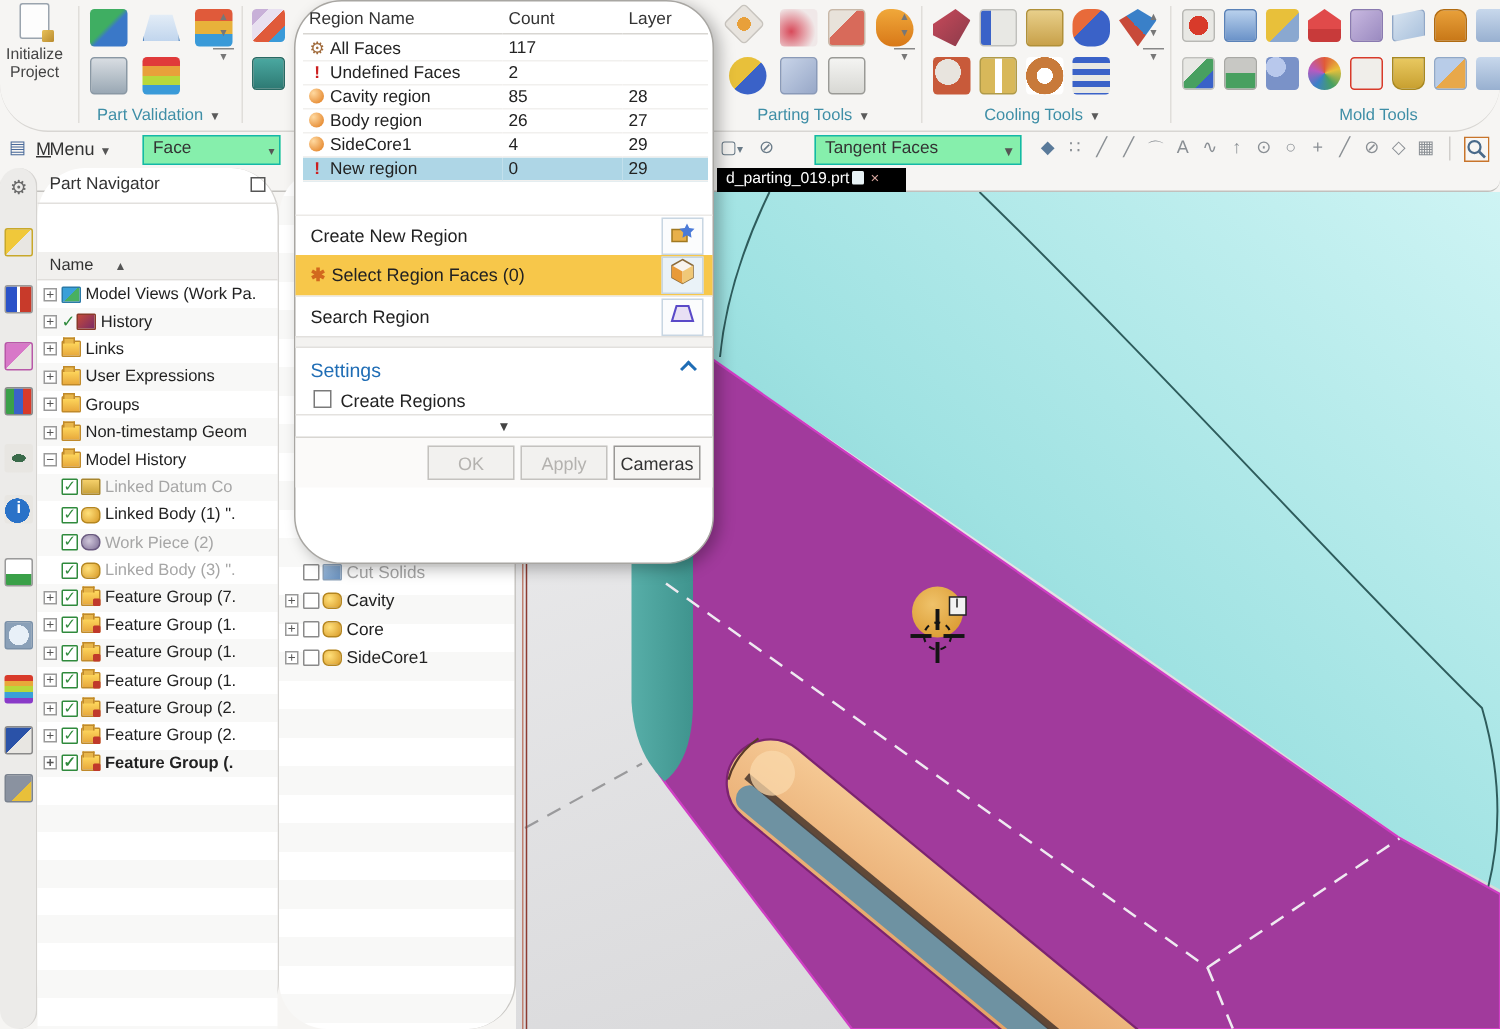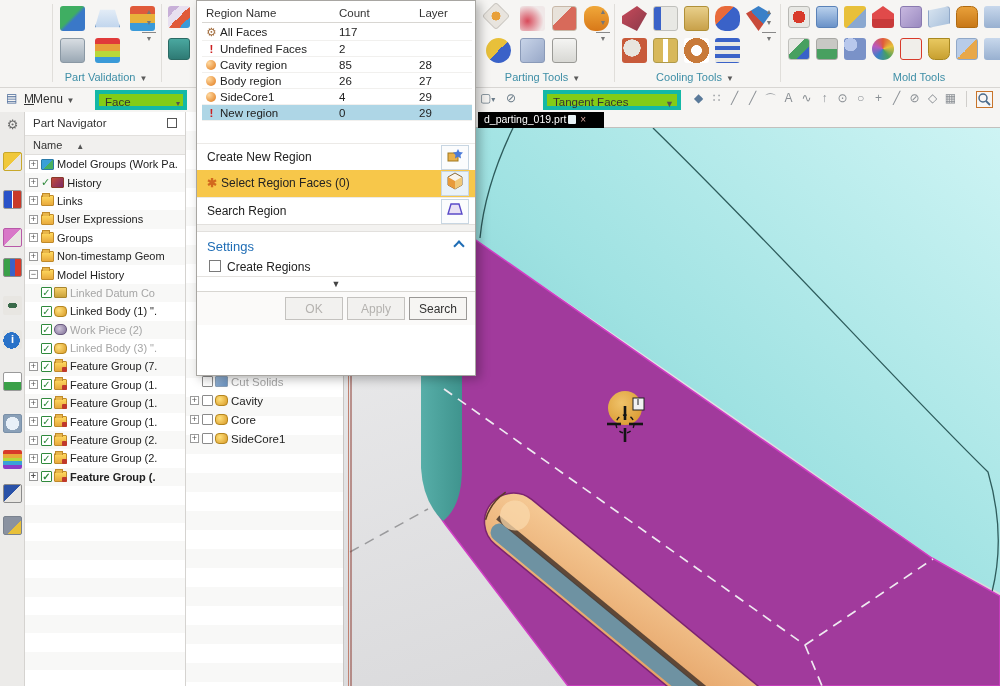--- a/index.html
+++ b/index.html
@@ -1,52 +1,52 @@
 <!DOCTYPE html>
 <html><head>
 <meta charset="utf-8">
 <style>
   * { margin:0; padding:0; box-sizing:border-box; }
   html,body { width:1000px; height:686px; overflow:hidden; font-family:"Liberation Sans", sans-serif; background:#f6f5f3; }
-  .abs { position:absolute; }
+  .abs { position:absolute;border-radius:32px; }
   #stage { position:relative; width:1000px; height:686px; background:#f6f5f3; }
 
   
   #ribbon { left:0; top:0; width:1000px; height:88px; background:#f6f5f3; border-bottom:1px solid #d8d6d3; }
   .grp-label { position:absolute; bottom:4px; font-size:11px; color:#3e8ea6; text-align:center; white-space:nowrap; }
   .grp-label .dd { color:#5a5a5a; font-size:8px; margin-left:4px; }
   .vsep { position:absolute; top:4px; height:78px; width:1px; background:#e0deda; }
   .t { position:absolute; width:25px; height:25px; border-radius:3px; }
   .t2 { width:22px; height:22px; }
   .scrollcol { position:absolute; width:14px; font-size:7px; color:#777; text-align:center; line-height:11px; }
   .scrollcol .bar { border-top:1px solid #888; margin-top:4px; }
   #init-proj { left:4px; top:4px; width:46px; height:78px; text-align:center; font-size:10.5px; color:#444; cursor:default; }
   .docicon { width:20px; height:24px; margin:2px auto 4px; background:#fdfdfd; border:1px solid #9aa4ae; border-radius:2px; position:relative; }
   .docicon::after{ content:""; position:absolute; right:-4px; bottom:-3px; width:8px; height:8px; background:linear-gradient(135deg,#e8c15a,#b98b2e); border-radius:1px;}
 
   
   #menubar { left:0; top:88px; width:1000px; height:24px; background:#f6f5f3; }
-  .combo { position:absolute; height:20px; background:#84cc16; border:4px solid #14b8a6; font-size:11.5px; color:#333; padding:2px 6px 0 6px; }
+  .combo { position:absolute; height:20px; background:#86efac; border:1px solid #14b8a6; font-size:11.5px; color:#333; padding:2px 6px 0 6px; }
   .combo .arr { position:absolute; right:3px; top:5px; font-size:8px; color:#555; }
   .mini-ic { position:absolute; top:3px; font-size:12px; color:#6a7b88; }
   .snap { position:absolute; top:3px; font-size:12px; color:#8a8f94; width:17px; text-align:center; }
   #tabbar { left:0; top:112px; width:1000px; height:16px; background:#f6f5f3; border-bottom:1px solid #c2c0bd; }
   #doc-tab { position:absolute; left:478px; top:0; width:126px; height:16px; background:#000000; color:#fff; font-size:10.5px; padding:1px 4px 0 6px; white-space:nowrap; }
   #doc-tab .badge { display:inline-block; width:8px; height:9px; background:#e8f2f5; border-radius:1px; margin:0 2px; vertical-align:-1px; }
   #doc-tab .close { color:#d8a8a0; margin-left:2px; font-size:10px; }
 
   
   #sidebar { left:0; top:112px; width:25px; height:574px; background:#ecebe9; border-right:1px solid #d5d3d0; }
   .si { position:absolute; left:3px; width:19px; height:19px; border-radius:2px; font-size:13px; line-height:19px; text-align:center; }
 
   
   #partnav { left:25px; top:112px; width:161px; height:574px; background:#fff; border-right:1px solid #d5d3d0; }
   #pn-head { height:24px; border-bottom:1px solid #e2e0dd; font-size:11.5px; color:#333; padding:5px 4px 0 8px; position:relative; }
   #pn-head .sq { position:absolute; right:8px; top:6px; width:10px; height:10px; border:1.2px solid #555; }
-  #pn-colhdr { height:19px; background:#f1f0ee; border-bottom:1px solid #e0dedb; font-size:11px; color:#333; padding:3px 0 0 8px; }
+  #pn-colhdr { height:19px; background:#f1f0ee; border-bottom:1px solid #e0dedb; font-size:11px; color:#333; padding:3px 0 0 8px;margin-top:32px; }
   #pn-colhdr .sort { font-size:8px; color:#555; margin-left:14px; }
   #pn-rows { position:relative; background:repeating-linear-gradient(180deg,#fff 0 18.4px,#f8f8f7 18.4px 36.8px); height:530px; }
   .row { display:flex; align-items:center; height:18.4px; font-size:11px; color:#222; white-space:nowrap; overflow:hidden; padding-left:4px; }
   .row.l2 { padding-left:16px; }
   .row.gray { color:#a6a6a6; }
   .row.bold { font-weight:bold; }
   .exp { width:9px; height:9px; border:1px solid #9a9a9a; background:#fff; color:#555; font-size:9px; line-height:7px; text-align:center; margin-right:3px; flex:none; }
   .exp.none { visibility:hidden; }
   .ck { width:11px; height:11px; border:1px solid #2f8a3c; background:#fff; color:#2f8a3c; font-size:10px; line-height:9px; text-align:center; margin-right:2px; flex:none; border-radius:1px; }
   .ck.un { border-color:#8a8a8a; color:transparent; }
@@ -94,20 +94,24 @@
 
   
   [data-interactable="true"] { cursor:default; }
 </style>
 </head>
 <body>
 
 <div id="stage" data-interactable="false">
 
   <div id="ribbon" class="abs" data-interactable="false">
+    <div id="init-proj" data-interactable="true">
+      <div class="docicon" data-interactable="false"></div>
+      <span data-interactable="false">Initialize Project</span>
+    </div>
     <div class="vsep" style="left:52px" data-interactable="false"></div>
 
     <div class="t" style="left:60px;top:6px;background:linear-gradient(135deg,#3fae62 45%,#3a78c8 55%)" data-interactable="true"></div>
     <div class="t" style="left:95px;top:6px;background:linear-gradient(180deg,#e8f0f8,#bcd2ec);border:1px solid #5a8ac0;clip-path:polygon(20% 15%,80% 15%,100% 85%,0% 85%)" data-interactable="true"></div>
     <div class="t" style="left:130px;top:6px;background:linear-gradient(180deg,#e05a3a 33%,#e8b13a 33% 66%,#3a9ad8 66%)" data-interactable="true"></div>
     <div class="t" style="left:60px;top:38px;background:linear-gradient(180deg,#d8dde2,#9aa8b4);border:1px solid #8a98a4" data-interactable="true"></div>
     <div class="t" style="left:95px;top:38px;background:linear-gradient(180deg,#e03a3a 25%,#e8a03a 25% 50%,#b8d83a 50% 75%,#3a9ad8 75%)" data-interactable="true"></div>
     <div class="scrollcol" style="left:142px;top:6px" data-interactable="true">▲<br>▼<div class="bar">▼</div></div>
     <div class="grp-label" style="left:50px;width:112px" data-interactable="true"><span>Part Validation</span><span class="dd">▼</span></div>
     <div class="vsep" style="left:161px" data-interactable="false"></div>
@@ -214,21 +218,21 @@
   <div id="partnav" class="abs" data-interactable="false">
     <div id="pn-head" data-interactable="false">
       <span data-interactable="false">Part Navigator</span>
       <span class="sq" data-interactable="true"></span>
     </div>
     <div id="pn-colhdr" data-interactable="true"><span>Name</span><span class="sort">▲</span></div>
     <div id="pn-rows" data-interactable="false">
       <div class="row" data-interactable="true">
           <span class="exp" data-interactable="true">+</span>
           <span class="ri mvi" data-interactable="false"></span>
-          <span>Model Groups (Work Pa.</span>
+          <span>Model Views (Work Pa.</span>
         </div>
       <div class="row" data-interactable="true">
           <span class="exp" data-interactable="true">+</span>
           <span class="pre-check" data-interactable="false">✓</span>
           <span class="ri cami" data-interactable="false"></span>
           <span>History</span>
         </div>
       <div class="row" data-interactable="true">
           <span class="exp" data-interactable="true">+</span>
           <span class="ri fold" data-interactable="false"></span>
@@ -500,17 +504,17 @@
     </div>
     <div class="cbrow" data-interactable="true">
       <span class="cbox" data-interactable="true"></span>
         <span>Create Regions</span>
     </div>
 
     <div id="dlg-collapse" data-interactable="true">▼</div>
     <div id="dlg-btns" data-interactable="false">
       <div class="btn" style="left:88px" data-interactable="true">OK</div>
       <div class="btn" style="left:150px" data-interactable="true">Apply</div>
-      <div class="btn enabled" style="left:212px" data-interactable="true">Search</div>
+      <div class="btn enabled" style="left:212px" data-interactable="true">Cameras</div>
     </div>
   </div>
 
 </div>
 
 </body></html>

